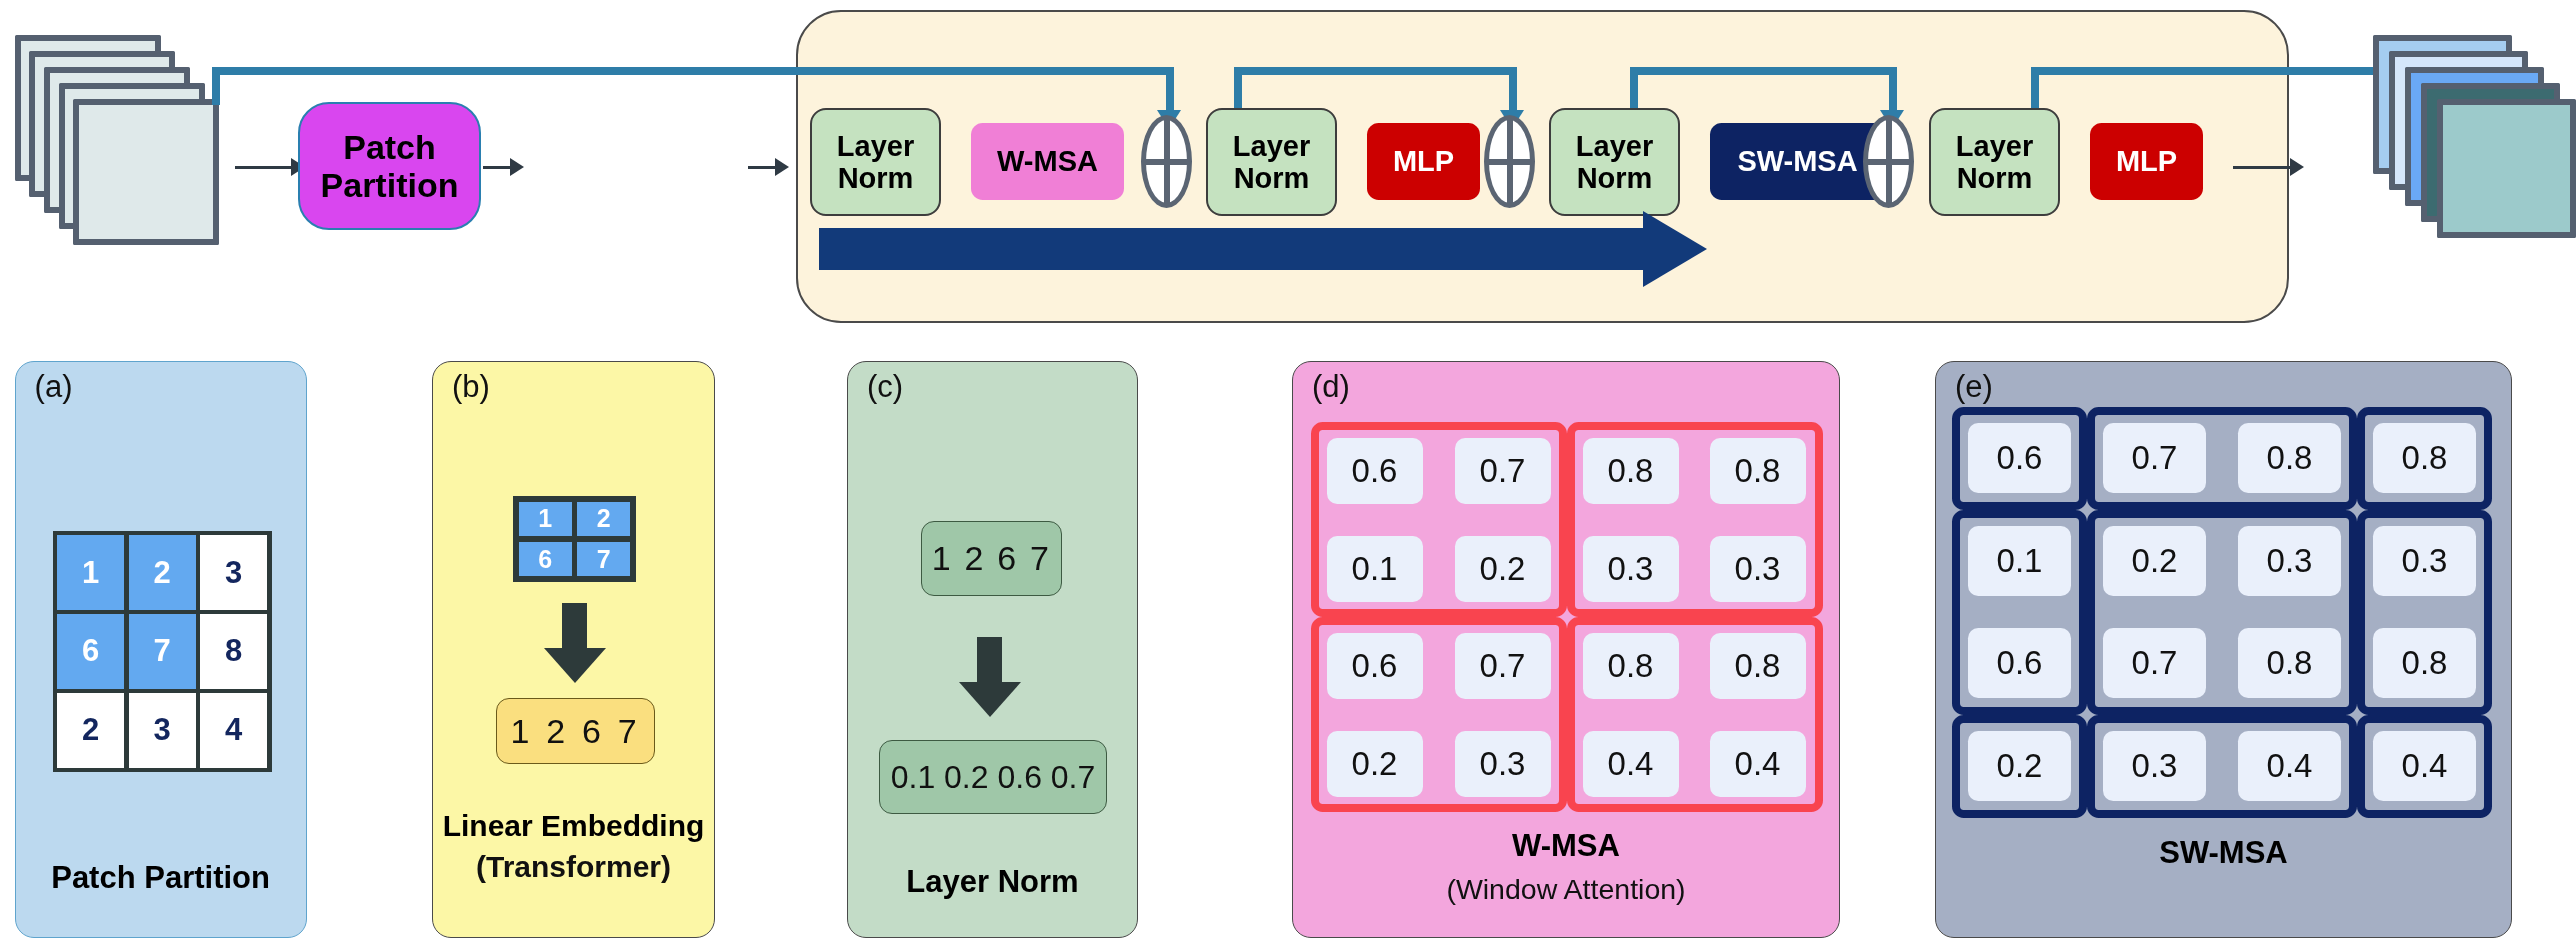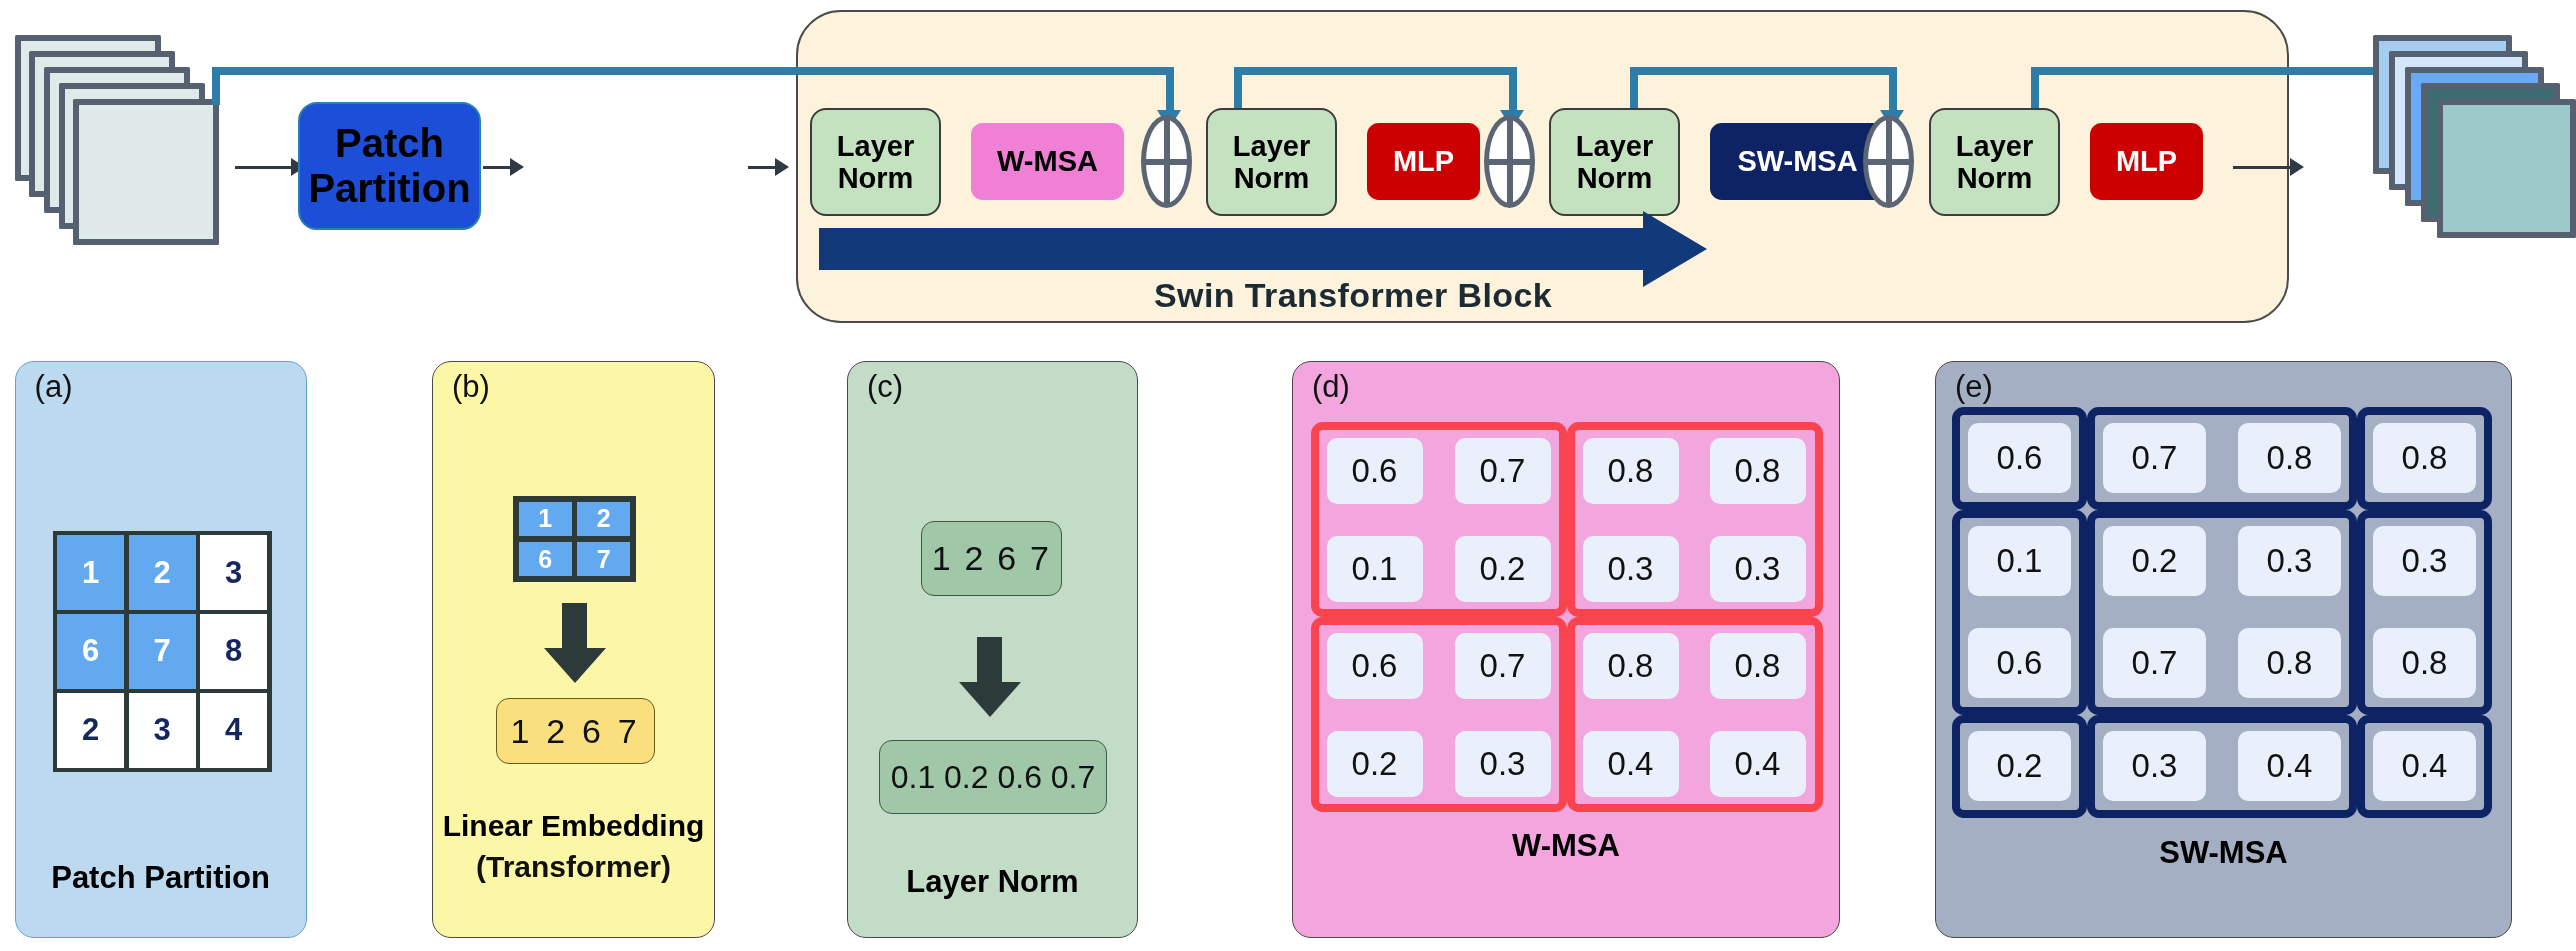--- a/index.html
+++ b/index.html
@@ -15,21 +15,21 @@
   .swinwrap{position:absolute;left:796px;top:10.2px;width:1493px;height:313px;
             background:#fdf3dc;border:2.2px solid #4a4a4a;border-radius:45px;box-sizing:border-box;}
 
   .pbox{position:absolute;box-sizing:border-box;display:flex;align-items:center;justify-content:center;
         text-align:center;font-weight:bold;color:#000;line-height:1.12;}
 
   .ln{background:#c5e2c0;border:2.2px solid #3d3d3d;border-radius:16px;font-size:29px;}
   .wmsa{background:#f07fd6;border-radius:11.7px;font-size:29px;}
   .swmsa{background:#0d2363;border-radius:11.7px;font-size:29px;color:#fff;}
   .mlp{background:#cc0000;border-radius:11.7px;font-size:29px;color:#fff;}
-  .patchp{background:#1d4ed8;border:2.2px solid #2a7fb0;border-radius:19px;font-size:40px;}
+  .patchp{background:#d946ef;border:2.2px solid #2a7fb0;border-radius:31px;font-size:34px;}
   .linemb{background:#fdf6a6;border:2.2px solid #3d3d3d;border-radius:19px;font-size:30px;}
 
   
   .plus{position:absolute;}
   .plus .ring{position:absolute;inset:0;border:5.1px solid #5b6573;border-radius:50%;background:#fff;box-sizing:border-box;}
   .plus .hbar{position:absolute;left:2.2px;right:2.2px;top:50%;height:6.6px;margin-top:-2.9px;background:#5b6573;}
   .plus .vbar{position:absolute;top:2.2px;bottom:2.2px;left:50%;width:6.6px;margin-left:-2.9px;background:#5b6573;}
 
   
   .skip{position:absolute;background:#2e7da8;}
@@ -180,21 +180,20 @@
     <span style="white-space:pre-line">Layer
 Norm</span>
   </div>
 
   <div class="pbox mlp" style="left:2090px;top:123px;width:113px;height:77px;">
     <span>MLP</span>
   </div>
 
   <div class="bigarrow-body" style="left:819px;top:228px;width:825px;height:42px;"></div>
   <div class="bigarrow-head" style="left:1643px;top:211px;"></div>
-  <div class="swinlabel" style="left:1154px;top:276px;">Swin Transformer Block</div>
 
   <div class="garrow-line" style="left:2233px;top:166px;width:58px;"></div>
   <div class="garrow-head" style="left:2290px;top:158px;"></div>
 
   <div class="abs" style="left:2373px;top:35px;width:212px;height:212px;">
     <div class="stack-card" style="left:0;top:0;width:139px;height:139px;background:#a5cdf0;"></div>
     <div class="stack-card" style="left:16px;top:16px;width:139px;height:139px;background:#d4e6fb;"></div>
     <div class="stack-card" style="left:32px;top:32px;width:139px;height:139px;background:#6aa9f5;"></div>
     <div class="stack-card" style="left:48px;top:48px;width:139px;height:139px;background:#3c6b70;"></div>
     <div class="stack-card" style="left:64px;top:64px;width:139px;height:139px;background:#9ccacb;"></div>
@@ -268,20 +267,21 @@
         <div class="wcell" style="left: 16px; top: 211px; width: 96px; height: 66px;">0.6</div>
         <div class="wcell" style="left: 144px; top: 211px; width: 96px; height: 66px;">0.7</div>
         <div class="wcell" style="left: 272px; top: 211px; width: 96px; height: 66px;">0.8</div>
         <div class="wcell" style="left: 399px; top: 211px; width: 96px; height: 66px;">0.8</div>
         <div class="wcell" style="left: 16px; top: 309px; width: 96px; height: 66px;">0.2</div>
         <div class="wcell" style="left: 144px; top: 309px; width: 96px; height: 66px;">0.3</div>
         <div class="wcell" style="left: 272px; top: 309px; width: 96px; height: 66px;">0.4</div>
         <div class="wcell" style="left: 399px; top: 309px; width: 96px; height: 66px;">0.4</div>
       </div>
     <div class="caption" style="top:466px;font-size:31px;">W-MSA</div>
+    <div class="subcaption" style="top:511px;font-size:28.5px;">(Window Attention)</div>
   </div>
 
   <div class="panel pe" style="left:1935px;top:361px;width:577px;height:577px;">
     <div class="tag">(e)</div>
     <div class="abs" id="egrid2" style="left:16px;top:45px;width:540px;height:410px;">
         <div class="wwin navy" style="left: 0px; top: 0px; width: 135px; height: 103px;"></div>
         <div class="wwin navy" style="left: 135px; top: 0px; width: 270px; height: 103px;"></div>
         <div class="wwin navy" style="left: 405px; top: 0px; width: 135px; height: 103px;"></div>
         <div class="wwin navy" style="left: 0px; top: 103px; width: 135px; height: 205px;"></div>
         <div class="wwin navy" style="left: 135px; top: 103px; width: 270px; height: 205px;"></div>

